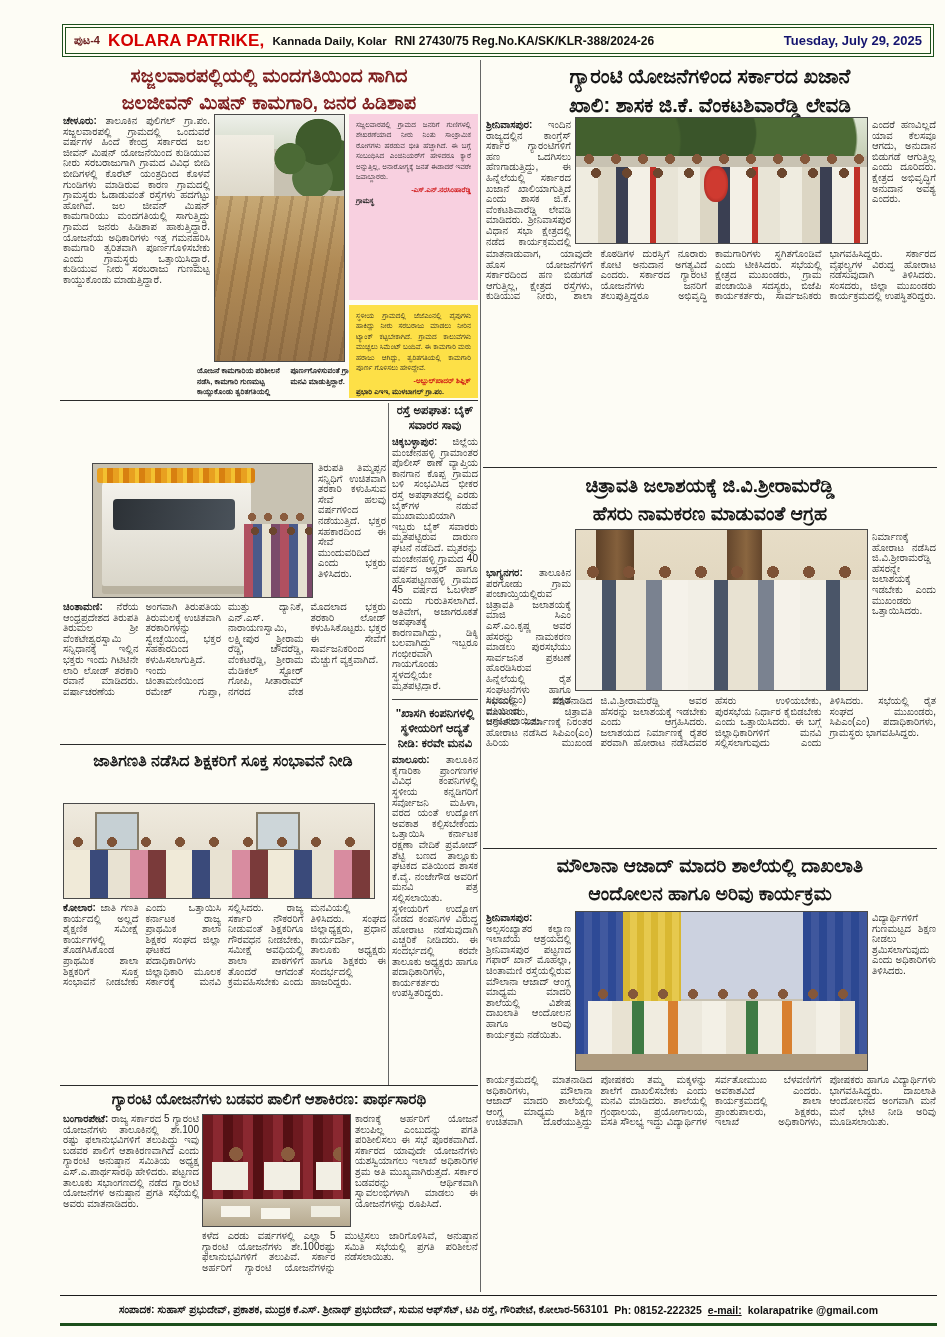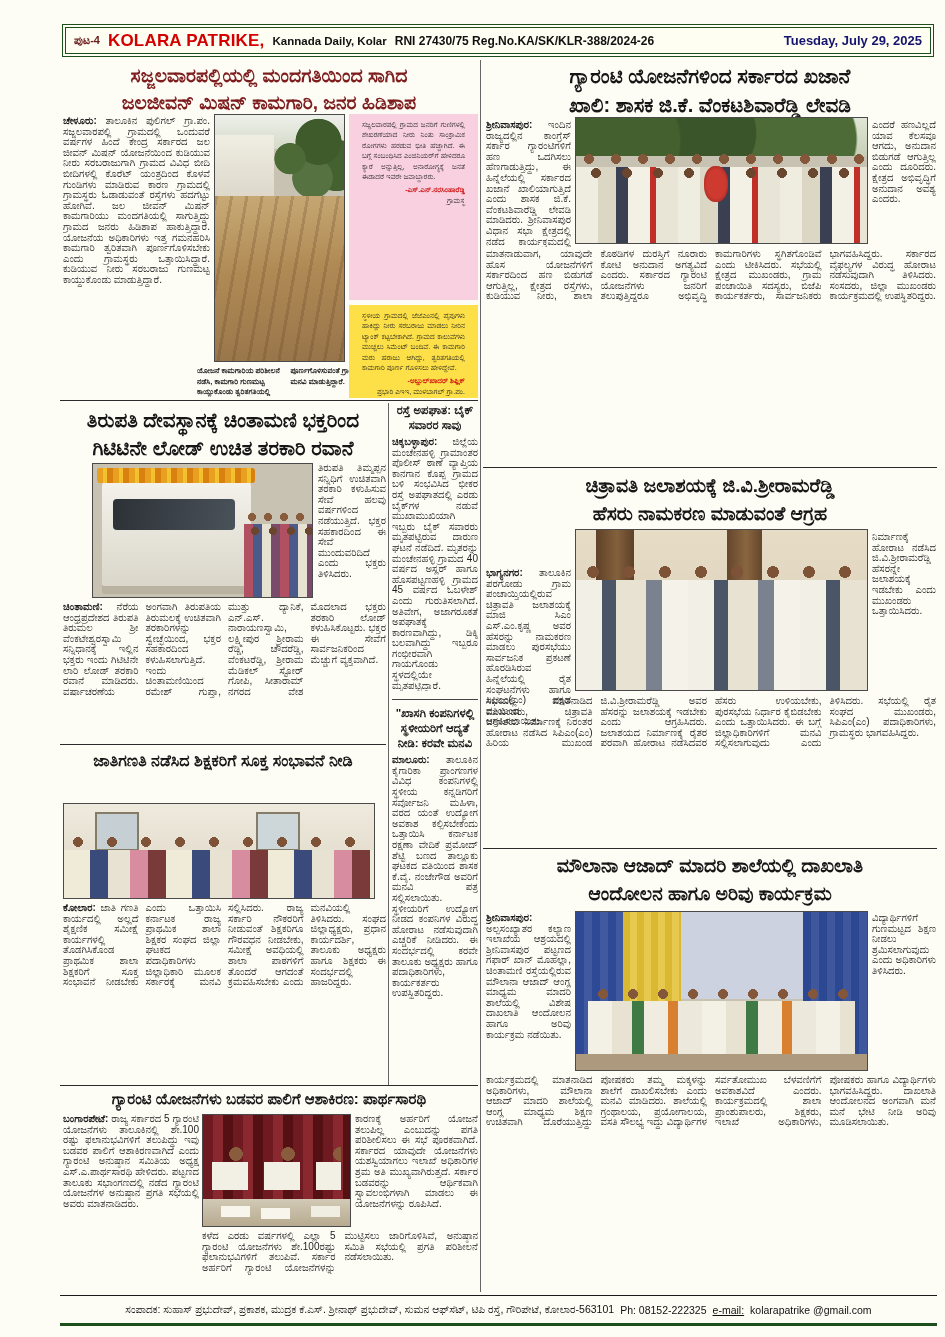--- a/index.html
+++ b/index.html
@@ -41,25 +41,25 @@
   .g-colR{left:872px;top:120px;width:64px;height:127px;}
   .g-body{left:486px;top:249px;width:450px;height:215px;column-count:4;column-gap:8px;}
   .h-colL{left:486px;top:532px;width:85px;height:159px;margin-top:36px;}
   .h-colR{left:872px;top:532px;width:64px;height:159px;}
   .h-body{left:486px;top:696px;width:450px;height:149px;column-count:4;column-gap:8px;}
   .i-colL{left:486px;top:913px;width:85px;height:157px;}
   .i-colR{left:872px;top:913px;width:64px;height:157px;}
   .i-body{left:486px;top:1075px;width:450px;height:215px;column-count:4;column-gap:8px;}
   
   .a-boxes{left:349px;top:114px;width:129px;height:284px;display:flex;flex-direction:column;gap:5px;}
-  .quote-box{padding:6px 13px;font-size:7.2px;line-height:10.4px;color:#222;text-align:justify;overflow:hidden;box-sizing:border-box;}
+  .quote-box{padding:6px 7px;font-size:7.2px;line-height:10.4px;color:#222;text-align:justify;overflow:hidden;box-sizing:border-box;}
   .quote-box.pink{background:#f8d0e0;height:186px;}
   .quote-box.green{background:#fde047;flex:1;}
   .quote-sign{display:block;text-align:right;color:#cf1313;font-weight:bold;margin-top:3px;}
-  .quote-role{display:block;text-align:right;color:#222;font-weight:normal;}
+  .quote-role{display:block;text-align:left;color:#222;font-weight:bold;}
   
   .narrow-col{left:392px;top:403px;width:86px;height:682px;overflow:hidden;}
   .nhl{font-size:11.5px;line-height:15px;font-weight:bold;text-align:center;color:#161616;margin-bottom:4px;}
   .nbody{margin-bottom:8px;}
   .ndiv{border-top:1px solid #444;margin:4px 0 6px 0;}
   
   .hrule{height:0;border-top:1.5px solid #2b2b2b;}
   .vrule{width:0;border-left:1px solid #666;}
   
   .photo{border:1px solid #4a4a4a;background:#c8c2b2;overflow:hidden;box-sizing:border-box;}
@@ -127,21 +127,21 @@
   .ph-drapeL{left:0;top:0;width:16%;height:100%;background:repeating-linear-gradient(90deg,#2e4a96 0 8px,#41599f 8px 16px);}
   .ph-drapeR{right:0;top:0;width:22%;height:100%;background:repeating-linear-gradient(90deg,#2c4892 0 8px,#3f579d 8px 16px);}
   .ph-drapeY{left:16%;top:0;width:20%;height:100%;background:repeating-linear-gradient(90deg,#d9b832 0 7px,#e6c94e 7px 14px);}
   .ph-wall-i{left:36%;top:0;width:42%;height:55%;background:#ccd2e0;}
   .ph-crowd-i{left:4%;bottom:0;width:92%;height:52%;
     background:radial-gradient(circle 5px at 15px 6px, #84573a 97%, transparent) 0 0/30px 15px repeat-x,
                repeating-linear-gradient(90deg,#f3f0e6 0 24px,#e8e2d2 24px 44px,#3f7a44 44px 56px,#f0ece0 56px 80px,#d88030 80px 90px,#ece8dc 90px 114px) 0 13px/100% 100% no-repeat;}
   .ph-floor{left:0;bottom:0;width:100%;height:10%;background:#ad9a7e;}
   
   .footer{left:60px;top:1295px;width:877px;height:27px;border-top:1.5px solid #1b1b1b;border-bottom:3px solid #1c4f1c;
-          display:flex;align-items:center;justify-content:center;gap:6px;font-size:10.5px;font-weight:normal;color:#111;white-space:nowrap;overflow:hidden;}
+          display:flex;align-items:center;justify-content:center;gap:6px;font-size:10.5px;font-weight:bold;color:#111;white-space:nowrap;overflow:hidden;}
   .footer .email-label{text-decoration:underline;}
 </style>
 </head>
 <body>
 
 <div class="page">
 
   <header class="abs masthead">
     <div class="mast-inner">
       <span class="page-label">ಪುಟ-4</span>
@@ -174,24 +174,20 @@
       <b class="quote-role">ಗ್ರಾಮಸ್ಥ</b>
     </div>
     <div class="quote-box green">
       <span>ಸ್ಥಳೀಯ ಗ್ರಾಮದಲ್ಲಿ ಜೆಜೆಎಂನಲ್ಲಿ ಪೈಪುಗಳು ಹಾಕಿದ್ದು ನೀರು ಸರಬರಾಜು ಮಾಡಲು ನೀರಿನ ಟ್ಯಾಂಕ್ ಕಟ್ಟಬೇಕಾಗಿದೆ. ಗ್ರಾಮದ ಕಾಲುವೆಗಳು ಮುಚ್ಚಲು ಸಿಮೆಂಟ್ ಬಂದಿವೆ. ಈ ಕಾಮಗಾರಿ ಮರು ಹರಾಜು ಆಗಿದ್ದು, ತ್ವರಿತಗತಿಯಲ್ಲಿ ಕಾಮಗಾರಿ ಪೂರ್ಣ ಗೊಳಿಸಲು ಹೇಳಿದ್ದೇವೆ.</span>
       <b class="quote-sign">-ಅಬ್ದುಲ್‌ಖಾದರ್ ಶಿಫ್ಲಿಕ್</b>
       <b class="quote-role">ಪ್ರಭಾರಿ ಎಇಇ, ಮುಳಬಾಗಲ್ ಗ್ರಾ.ಪಂ.</b>
     </div>
   </div>
   <div class="abs hrule" style="left:60px;top:400px;width:418px;"></div>
 
-  <div class="abs b-headline hl">
-    <div>ತಿರುಪತಿ ದೇವಸ್ಥಾನಕ್ಕೆ ಚಿಂತಾಮಣಿ ಭಕ್ತರಿಂದ</div>
-    <div>ಗಿಟಿಟಿನೇ ಲೋಡ್ ಉಚಿತ ತರಕಾರಿ ರವಾನೆ</div>
-  </div>
   <div class="abs photo b-photo">
     <i class="ph-bus"></i>
     <i class="ph-shield"></i>
     <i class="ph-garland"></i>
     <i class="ph-crowd-b"></i>
   </div>
   <div class="abs b-side body-text">ತಿರುಪತಿ ತಿಮ್ಮಪ್ಪನ ಸನ್ನಿಧಿಗೆ ಉಚಿತವಾಗಿ ತರಕಾರಿ ಕಳುಹಿಸುವ ಸೇವೆ ಹಲವು ವರ್ಷಗಳಿಂದ ನಡೆಯುತ್ತಿದೆ. ಭಕ್ತರ ಸಹಕಾರದಿಂದ ಈ ಸೇವೆ ಮುಂದುವರಿದಿದೆ ಎಂದು ಭಕ್ತರು ತಿಳಿಸಿದರು.</div>
   <div class="abs b-body body-text">
     <b class="dl">ಚಿಂತಾಮಣಿ:</b>
     <span>ನೆರೆಯ ಆಂಧ್ರಪ್ರದೇಶದ ತಿರುಪತಿ ತಿರುಮಲ ಶ್ರೀ ವೆಂಕಟೇಶ್ವರಸ್ವಾಮಿ ಸನ್ನಿಧಾನಕ್ಕೆ ಇಲ್ಲಿನ ಭಕ್ತರು ಇಂದು ಗಿಟಿಟಿನೇ ಲಾರಿ ಲೋಡ್ ತರಕಾರಿ ರವಾನೆ ಮಾಡಿದರು. ವರ್ಷಾಚರಣೆಯ ಅಂಗವಾಗಿ ತಿರುಪತಿಯ ತಿರುಮಲಕ್ಕೆ ಉಚಿತವಾಗಿ ತರಕಾರಿಗಳನ್ನು ಸ್ವೇಚ್ಛೆಯಿಂದ, ಭಕ್ತರ ಸಹಕಾರದಿಂದ ಕಳುಹಿಸಲಾಗುತ್ತಿದೆ. ಇಂದು ಚಿಂತಾಮಣಿಯಿಂದ ರಮೇಶ್ ಗುಪ್ತಾ, ಮುತ್ತು ದ್ಯಾನಿಕೆ, ಎನ್.ಎಸ್. ನಾರಾಯಣಸ್ವಾಮಿ, ಲಕ್ಷ್ಮೀಪುರ ಶ್ರೀರಾಮ ರೆಡ್ಡಿ, ಚೌದರೆಡ್ಡಿ, ವೆಂಕಟರೆಡ್ಡಿ, ಶ್ರೀರಾಮ ಮೆಡಿಕಲ್ ಸ್ಟೋರ್ ಗೋಪಿ, ಸೀತಾರಾಮ್ ನಗರದ ವೇಶ ಮೊದಲಾದ ಭಕ್ತರು ತರಕಾರಿ ಲೋಡ್ ಕಳುಹಿಸಿಕೊಟ್ಟರು. ಭಕ್ತರ ಈ ಸೇವೆಗೆ ಸಾರ್ವಜನಿಕರಿಂದ ಮೆಚ್ಚುಗೆ ವ್ಯಕ್ತವಾಗಿದೆ.</span>

